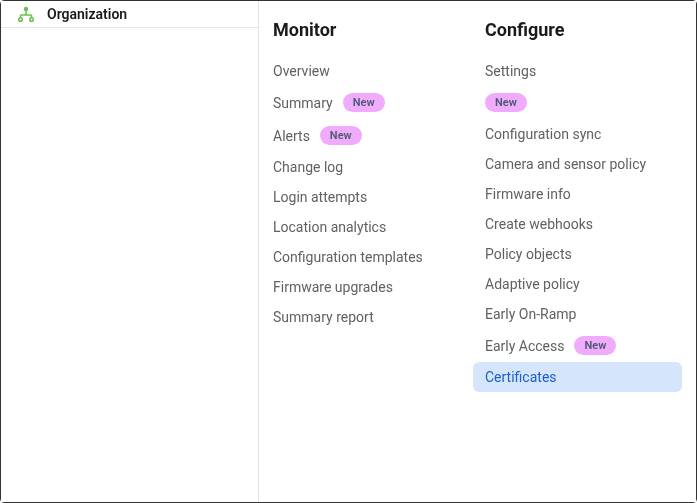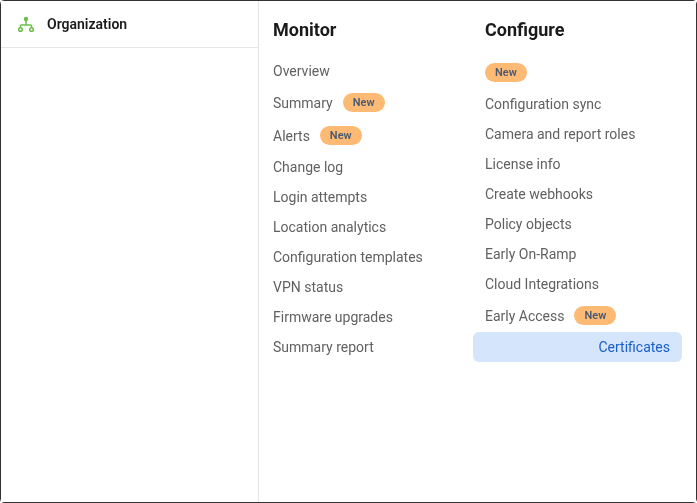--- a/index.html
+++ b/index.html
@@ -22,21 +22,21 @@
       border-radius: 4px;
     }
     .sidebar {
       width: 258px;
       border-right: 1px solid #e5e5e5;
       background: #fff;
     }
     .sidebar-header {
       display: flex;
       align-items: center;
-      padding: 14px 16px;
+      padding: 4px 16px;
       border-bottom: 1px solid #e5e5e5;
       gap: 12px;
     }
     .org-icon {
       width: 18px;
       height: 18px;
       display: flex;
       align-items: center;
       justify-content: center;
     }
@@ -75,24 +75,23 @@
       cursor: pointer;
       gap: 10px;
     }
     .menu-item.selected {
       background: #d5e5fb;
       color: #1a5fc9;
       border-radius: 6px;
       padding: 7px 12px;
       margin-left: -12px;
       margin-right: 0;
-      justify-content: flex-end;
     }
     .new-badge {
-      background: #fdba74;
+      background: #f0abfc;
       color: #4a5a72;
       font-size: 11px;
       font-weight: 600;
       padding: 3px 10px;
       border-radius: 12px;
     }
   </style>
 </head>
 <body>
 
@@ -135,56 +134,56 @@
           <div class="menu-item">
             <span>Login attempts</span>
           </div>
           <div class="menu-item">
             <span>Location analytics</span>
           </div>
           <div class="menu-item">
             <span>Configuration templates</span>
           </div>
           <div class="menu-item">
-            <span>VPN status</span>
-          </div>
-          <div class="menu-item">
             <span>Firmware upgrades</span>
           </div>
           <div class="menu-item">
             <span>Summary report</span>
           </div>
         </div>
     </div>
     <div class="menu-column">
       <div class="column-header">Configure</div>
       <div id="col1">
           <div class="menu-item">
+            <span>Settings</span>
+          </div>
+          <div class="menu-item">
             <span class="new-badge">New</span>
           </div>
           <div class="menu-item">
             <span>Configuration sync</span>
           </div>
           <div class="menu-item">
-            <span>Camera and report roles</span>
+            <span>Camera and sensor policy</span>
           </div>
           <div class="menu-item">
-            <span>License info</span>
+            <span>Firmware info</span>
           </div>
           <div class="menu-item">
             <span>Create webhooks</span>
           </div>
           <div class="menu-item">
             <span>Policy objects</span>
           </div>
           <div class="menu-item">
-            <span>Early On-Ramp</span>
+            <span>Adaptive policy</span>
           </div>
           <div class="menu-item">
-            <span>Cloud Integrations</span>
+            <span>Early On-Ramp</span>
           </div>
           <div class="menu-item">
             <span>Early Access</span>
             <span class="new-badge">New</span>
           </div>
           <div class="menu-item selected">
             <span>Certificates</span>
           </div>
         </div>
     </div>

